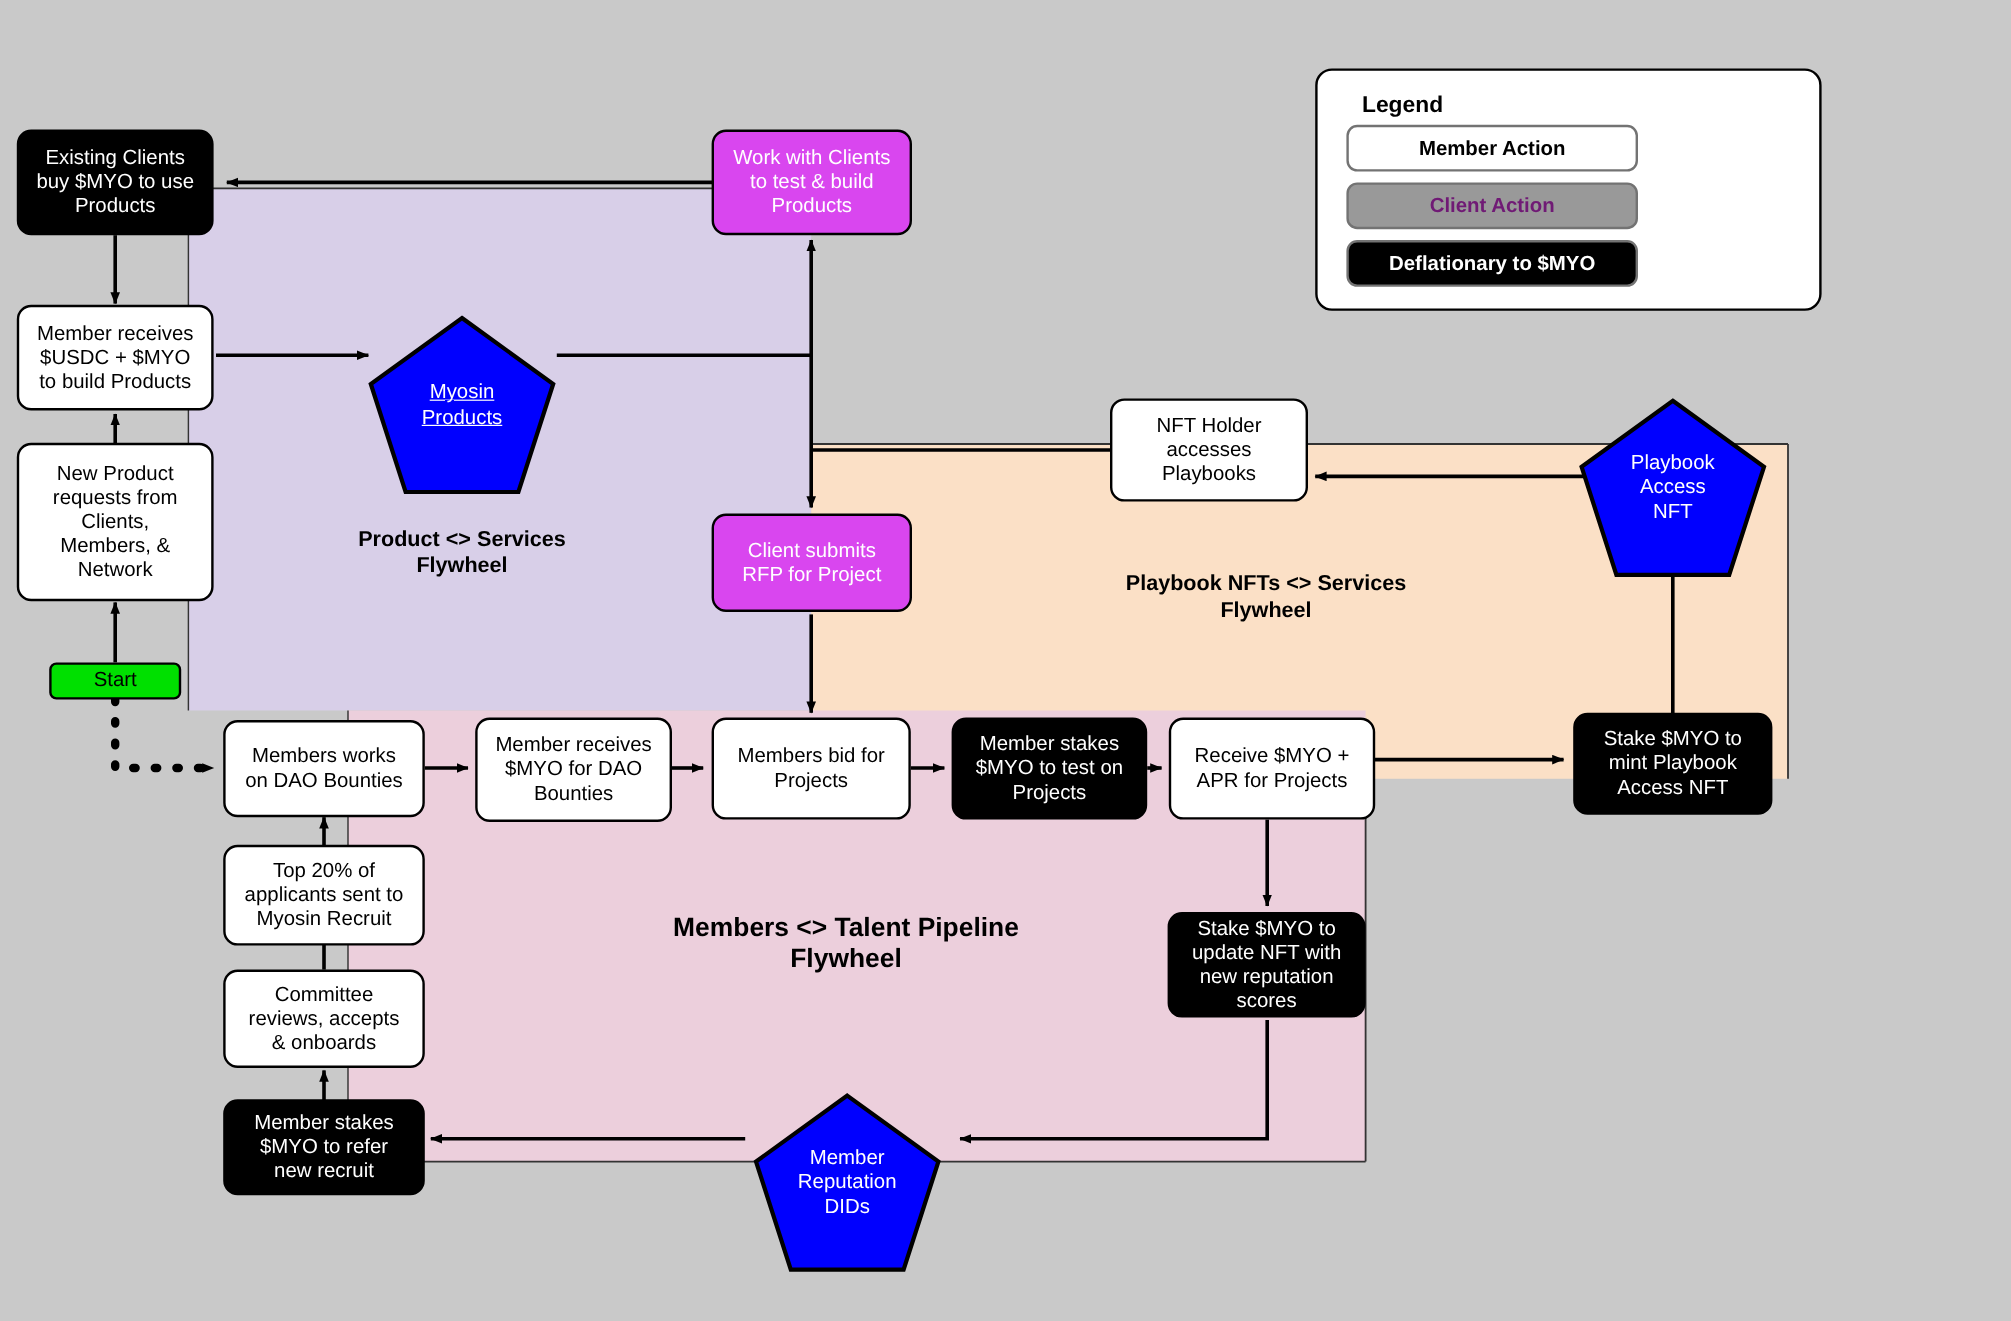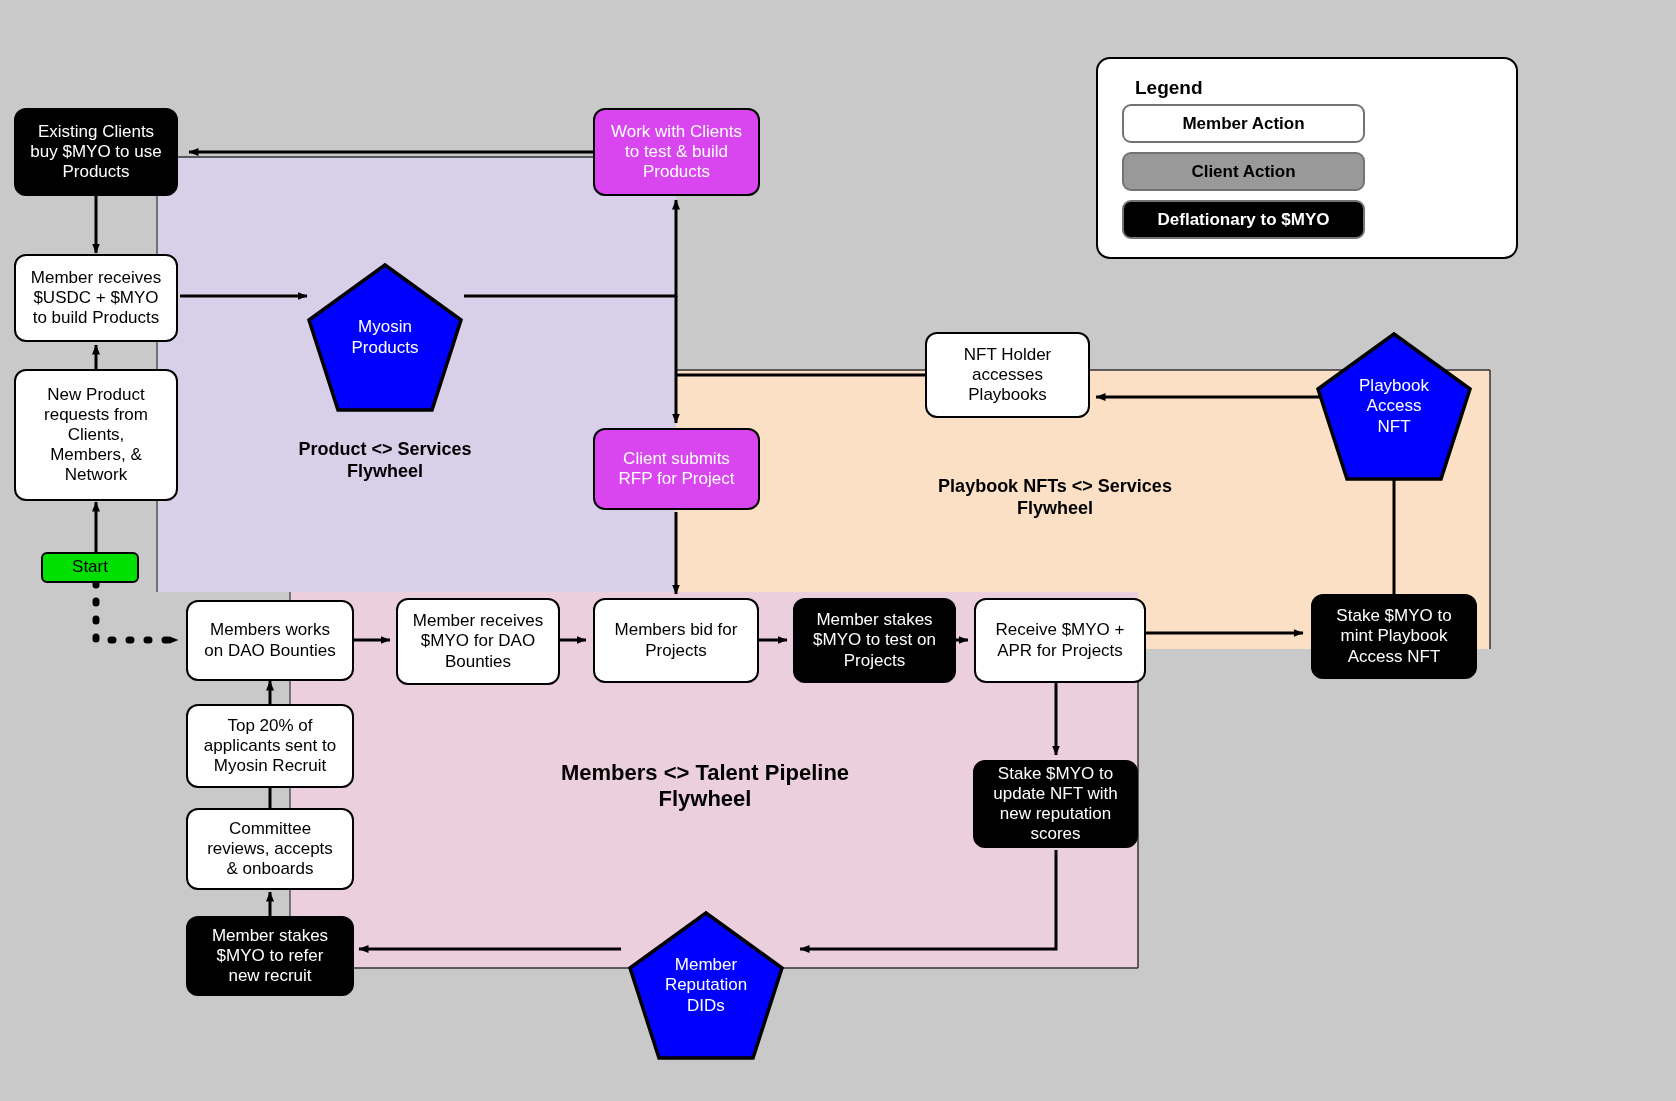--- a/index.html
+++ b/index.html
@@ -16,21 +16,21 @@
   .deflation{background:#000000;color:#ffffff;}
   .startnode{background:#00e000;color:#000;border:2px solid #000;border-radius:6px;}
   .asset-label{position:absolute;color:#ffffff;text-align:center;line-height:1.18;
                display:flex;align-items:center;justify-content:center;pointer-events:none;}
   .zonelabel{position:absolute;font-weight:bold;color:#000;text-align:center;line-height:1.2;}
   .legendbox{position:absolute;background:#ffffff;border:2px solid #000;border-radius:14px;}
   .legend-title{position:absolute;font-weight:bold;color:#000;}
   .legend-item{position:absolute;box-sizing:border-box;display:flex;align-items:center;
                justify-content:center;font-weight:bold;border:2px solid #737373;border-radius:9px;}
   .li-member{background:#fff;color:#000;}
-  .li-client{background:#999;color:#000000;}
+  .li-client{background:#999;color:#701a75;}
   .li-defl{background:#000000;color:#fff;}
 </style>
 </head>
 <body>
 
 <div id="stage">
 
   <svg width="1676" height="1101">
     <defs>
       <marker id="arrow" markerWidth="11" markerHeight="11" refX="9.5" refY="4" orient="auto" markerUnits="userSpaceOnUse">
@@ -137,25 +137,25 @@
   <div class="node rbox member" style="left:14px;top:369px;width:164px;height:132px;font-size:17px;">
     <div class="node-inner">
       <div>New Product</div>
       <div>requests from</div>
       <div>Clients,</div>
       <div>Members, &amp;</div>
       <div>Network</div>
     </div>
   </div>
 
-  <div class="node startnode" style="left:41px;top:552px;width:98px;height:31px;font-size:17px;">
+  <div class="node startnode" style="left:41px;top:552px;width:110px;height:31px;font-size:17px;">
     <div class="node-inner">Start</div>
   </div>
 
-  <div class="asset-label" style="left:309px;top:265px;width:152px;height:145px;font-size:17px;">
+  <div class="asset-label" style="left:309px;top:265px;width:152px;height:145px;font-size:17px;text-decoration:underline;">
     <div>
       <div>Myosin</div>
       <div>Products</div>
     </div>
   </div>
 
   <div class="node rbox client" style="left:593px;top:108px;width:167px;height:88px;font-size:17px;">
     <div class="node-inner">
       <div>Work with Clients</div>
       <div>to test &amp; build</div>

